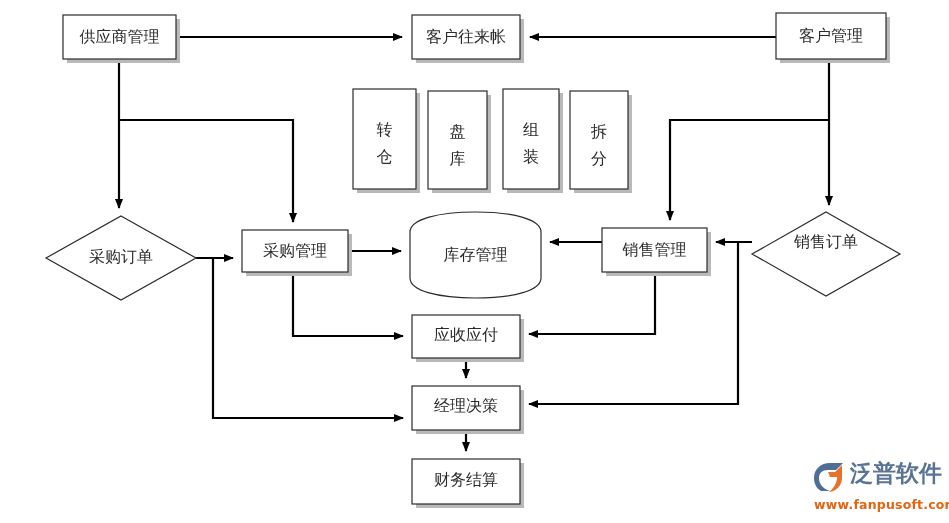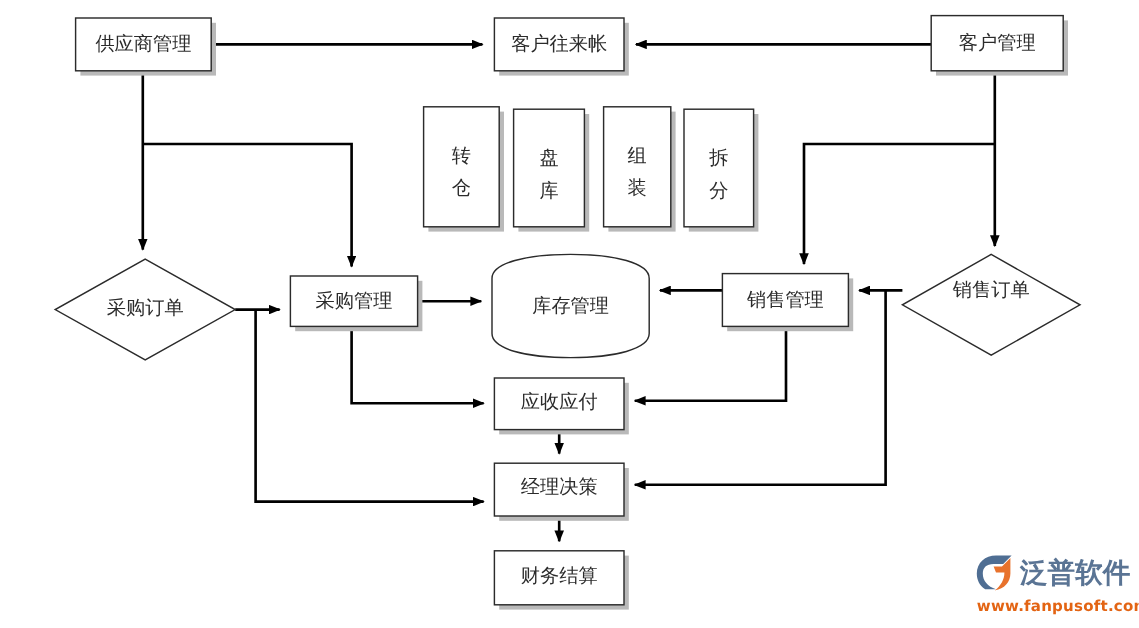--- a/index.html
+++ b/index.html
@@ -66,21 +66,21 @@
   }
   .logo {
     position: absolute;
     left: 812px;
     top: 462px;
     width: 130px;
     height: 56px;
   }
   .logo-row {
     display: flex;
-    align-items: center;
+    align-items: flex-start;
     gap: 4px;
   }
   .logo-mark {
     width: 34px;
     height: 32px;
     flex: 0 0 34px;
   }
   .logo-word {
     font-family: "DejaVu Sans", sans-serif;
     font-size: 23px;

